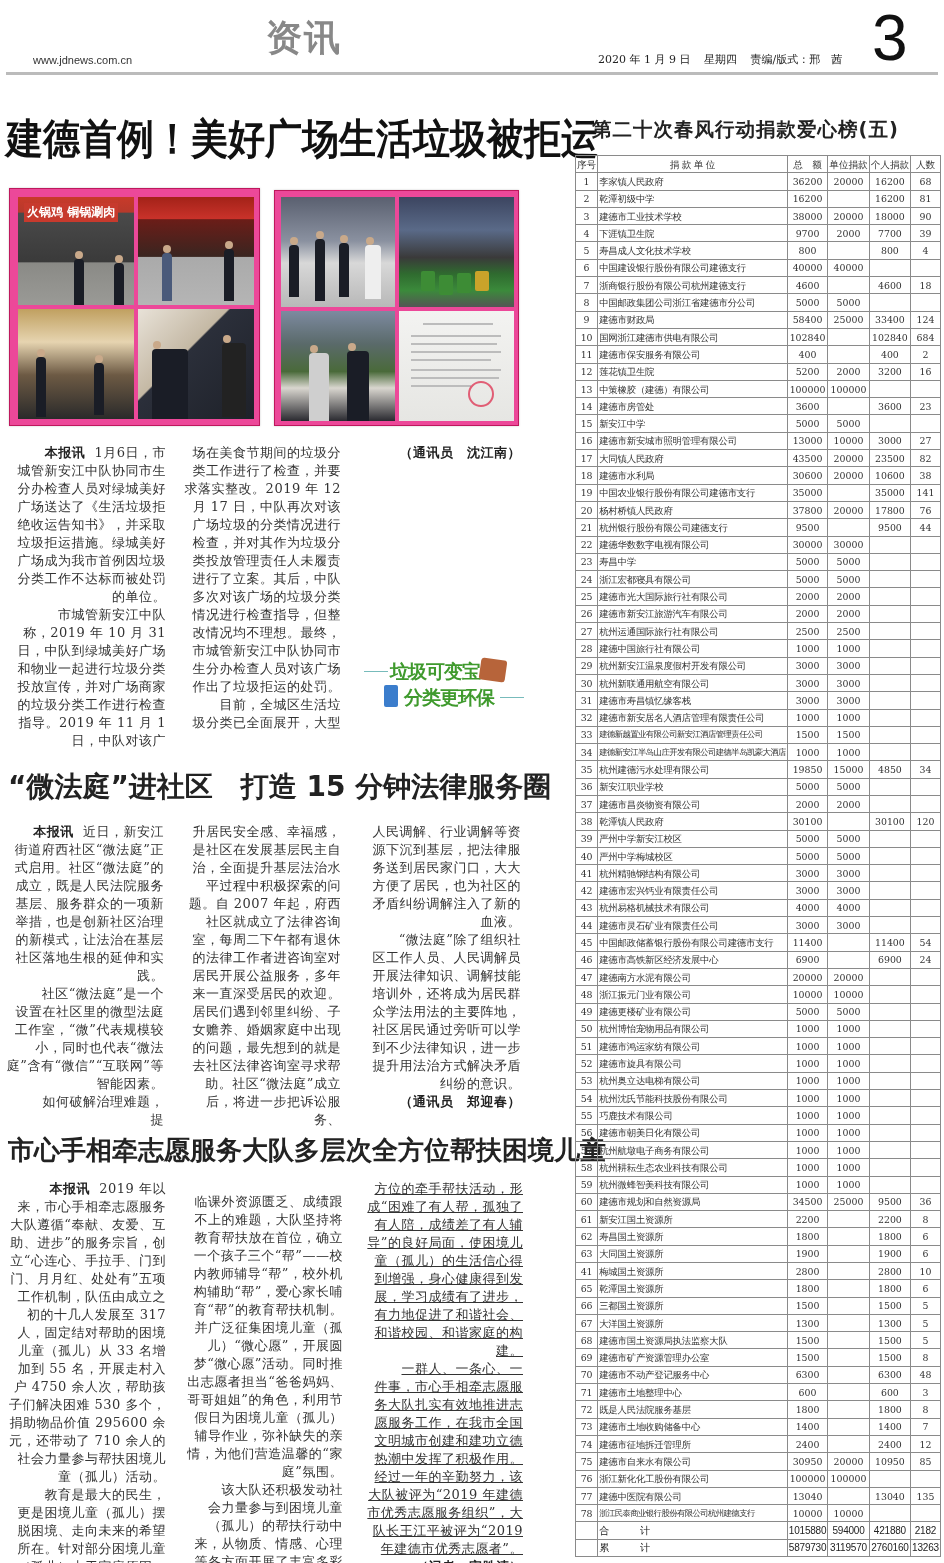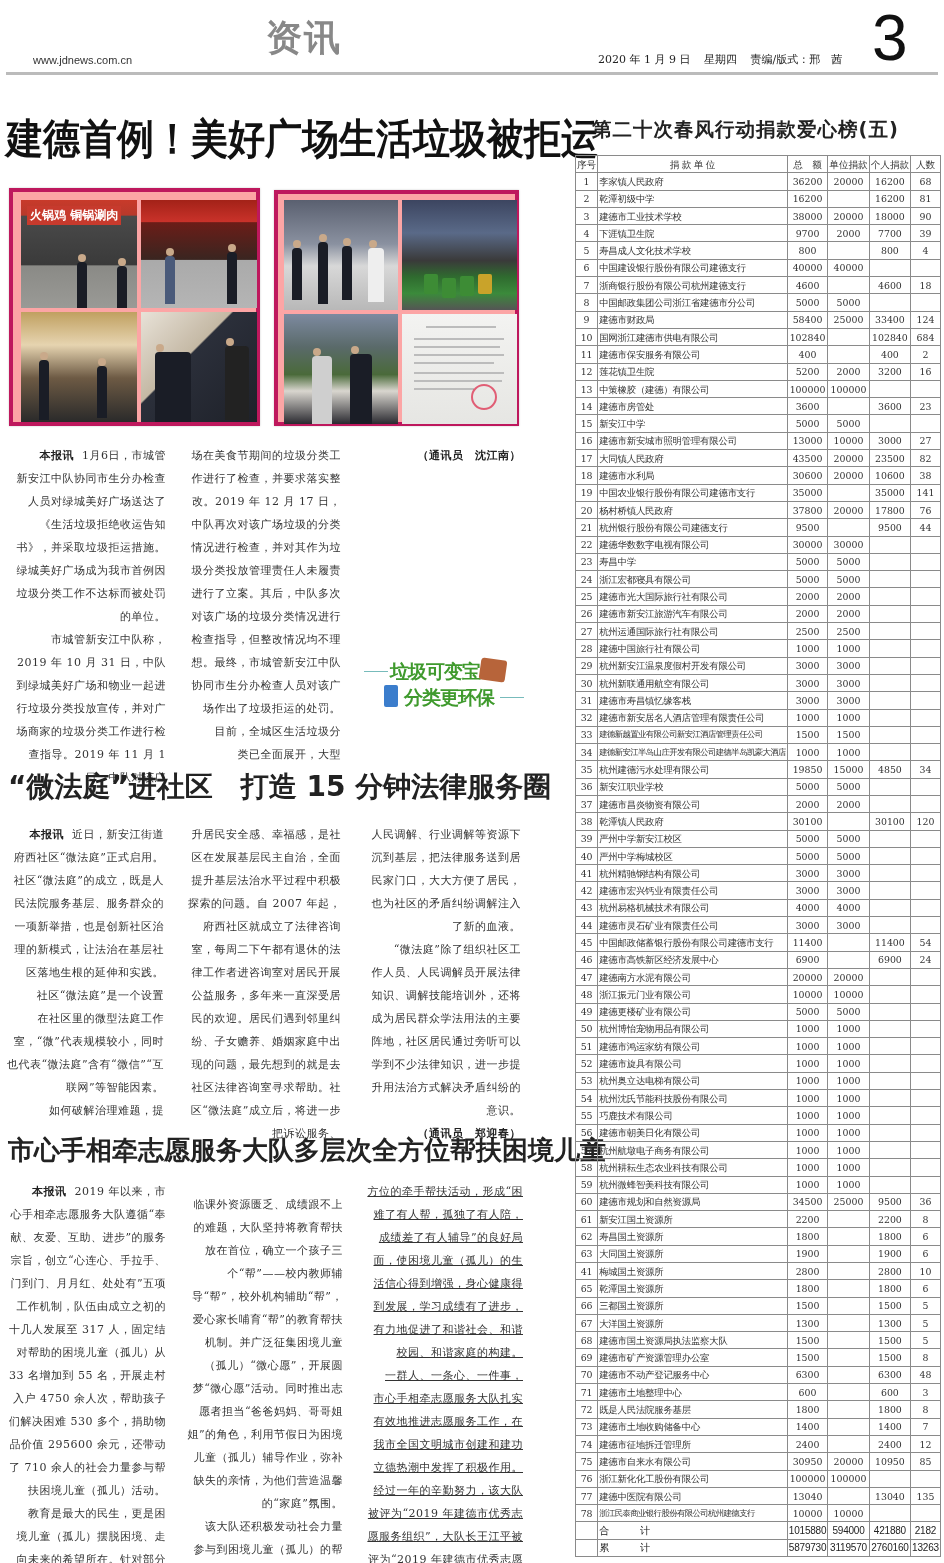--- a/index.html
+++ b/index.html
@@ -14,39 +14,39 @@
   .issue-info span { margin-right: 10px; }
   .page-number { position: absolute; left: 872px; top: 6px; font-family: "Liberation Sans", sans-serif; font-size: 64px; line-height: 64px; color: #111; font-weight: 300; }
   .header-rule { position: absolute; left: 6px; top: 72px; width: 932px; height: 3px; background: #bbb; }
 
   
   .hl-main { position: absolute; left: 6px; top: 112px; font-family: "DejaVu Sans", sans-serif; font-weight: bold; font-size: 37px; color: #111; letter-spacing: 0; white-space: nowrap; transform: scaleY(1.12); transform-origin: top left; }
   .hl-2 { position: absolute; left: 8px; top: 768px; font-family: "DejaVu Sans", sans-serif; font-weight: bold; font-size: 28px; color: #222; white-space: nowrap; }
   .hl-3 { position: absolute; left: 8px; top: 1133px; font-family: "DejaVu Sans", sans-serif; font-weight: bold; font-size: 26px; color: #222; white-space: nowrap; }
 
   
-  .collage { position: absolute; background: #fca5a5; border: 4px solid #be185d; box-shadow: 0 0 2px #ccc; }
+  .collage { position: absolute; background: #ec4899; border: 1px solid #be185d; box-shadow: 0 0 2px #ccc; }
   .photo { position: absolute; overflow: hidden; }
   .ph-shop1 { background: linear-gradient(180deg, #c83a2a 0%, #b7392b 14%, #4a4a4a 15%, #3a3a3a 60%, #8a8a86 61%, #9a9a96 100%); }
   .ph-shop2 { background: linear-gradient(180deg, #a32218 0%, #c9322a 20%, #6b1d18 21%, #3a2520 55%, #aaa 56%, #b5b5b5 100%); }
   .ph-shop3 { background: linear-gradient(180deg, #c0a060 0%, #e6d4b0 30%, #6d5a44 60%, #2a2a2a 100%); }
   .ph-shop4 { background: linear-gradient(135deg, #e8e2d8 0%, #c4b8a4 40%, #2b2f3a 41%, #1e2129 100%); }
   .ph-out1 { background: linear-gradient(180deg, #5a6070 0%, #8a91a0 40%, #d8d8d8 60%, #b8b8b8 100%); }
   .ph-out2 { background: linear-gradient(180deg, #3c4560 0%, #5a6a88 30%, #3a3a3a 55%, #2f6b2f 70%, #3b8a3b 85%, #555 100%); }
   .ph-out3 { background: linear-gradient(180deg, #7d8aa0 0%, #5a6a6a 30%, #4a6a3a 55%, #d9d6cf 70%, #2a2a30 100%); }
   .ph-doc { background: linear-gradient(180deg, #f3f3f1 0%, #e6e6e3 100%); }
   .ph-doc .line { position: absolute; left: 12px; height: 2px; background: #bcbcbc; }
   .ph-doc .seal { position: absolute; right: 20px; bottom: 14px; width: 26px; height: 26px; border: 2px solid #d24; border-radius: 50%; opacity: .7; }
   .ph-sign { position: absolute; left: 6px; top: 6px; font-family: "DejaVu Sans", sans-serif; font-weight: bold; font-size: 12px; color: #fff; background: #c73a2d; padding: 1px 3px; }
   .figure { position: absolute; width: 10px; border-radius: 4px 4px 0 0; background: #1a1d26; }
   .figure::before { content: ""; position: absolute; left: 1px; top: -8px; width: 8px; height: 8px; border-radius: 50%; background: #c9a98a; }
   .bin { position: absolute; width: 14px; height: 20px; background: #3d8c35; border-radius: 2px; }
 
   
-  .col { position: absolute; font-family: "DejaVu Serif", serif; font-size: 11px; line-height: 23px; color: #333; text-align: justify; letter-spacing: 0.5px; }
+  .col { position: absolute; font-family: "DejaVu Serif", serif; font-size: 13px; line-height: 18px; color: #333; text-align: justify; letter-spacing: 0.5px; }
   .col p { text-indent: 2em; text-align: right; }
   .col p.noind { text-indent: 0; }
   .lead { font-family: "DejaVu Sans", sans-serif; font-weight: bold; color: #222; }
   .byline { text-align: right; font-family: "DejaVu Sans", sans-serif; font-weight: bold; color: #222; text-indent: 0 !important; }
 
   
   .logo { position: absolute; left: 362px; top: 655px; width: 170px; height: 64px; }
   .logo .l1 { position: absolute; left: 28px; top: 4px; font-family: "DejaVu Sans", sans-serif; font-weight: bold; font-size: 19px; color: #3f9a2d; letter-spacing: -1px; }
   .logo .l2 { position: absolute; left: 42px; top: 30px; font-family: "DejaVu Sans", sans-serif; font-weight: bold; font-size: 19px; color: #3f9a2d; letter-spacing: -1px; }
   .logo .bin-icon { position: absolute; left: 22px; top: 30px; width: 14px; height: 22px; background: #3b7dcc; border-radius: 2px; }

